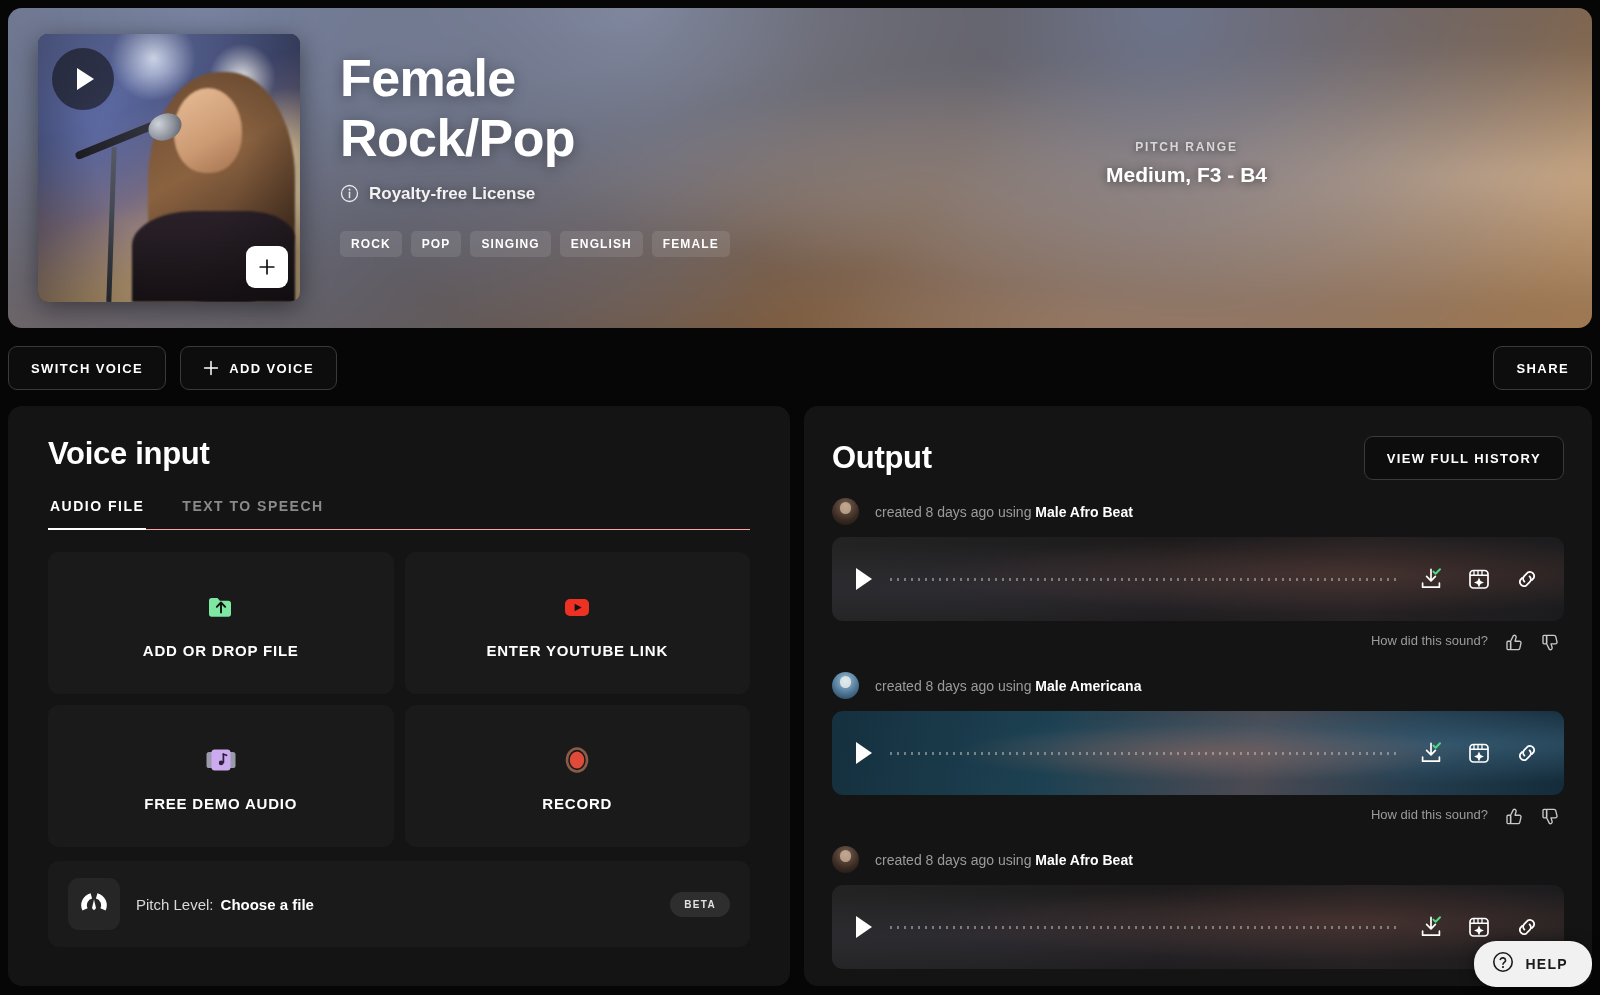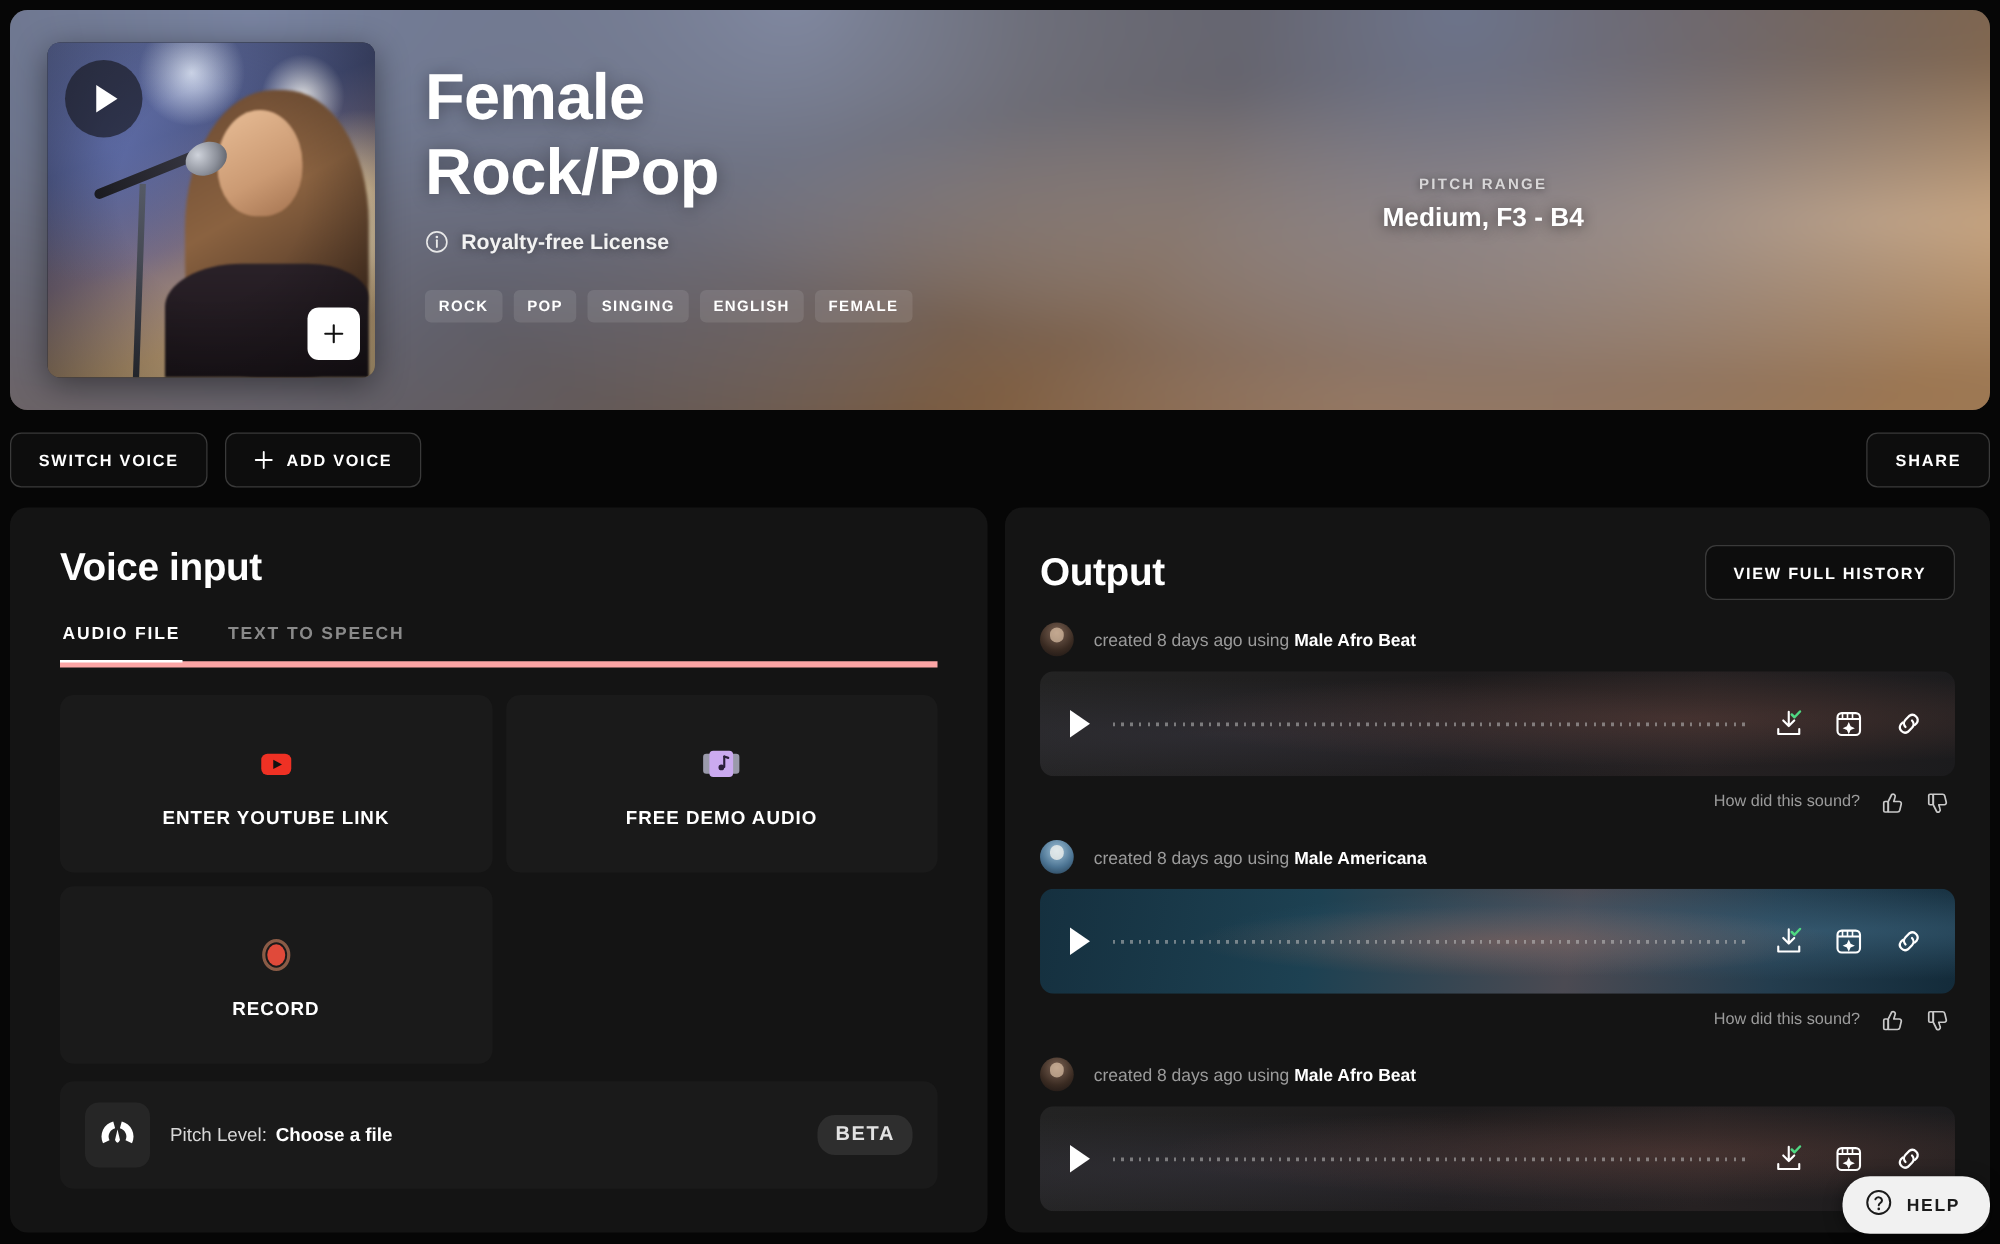--- a/index.html
+++ b/index.html
@@ -208,21 +208,21 @@
     overflow: hidden;
   }
   .panel-left { width: 782px; flex: 0 0 782px; padding: 30px 40px 0 40px; position: relative; }
   .panel-right { flex: 1; padding: 30px 28px 0 28px; position: relative; overflow: hidden; }
 
   .panel-h {
     font-size: 31px; font-weight: 700; color: #ffffff;
     letter-spacing: -0.3px;
   }
 
-  .tabs { display: flex; gap: 34px; margin-top: 26px; border-bottom: 5px solid #fca5a5; }
+  .tabs { display: flex; gap: 34px; margin-top: 26px; border-bottom: 1px solid #fca5a5; }
   .tab {
     font-size: 14px; font-weight: 700; letter-spacing: 1.5px;
     padding: 0 2px 14px 2px;
     color: #8a8a8a;
     cursor: pointer;
     border-bottom: 2px solid transparent;
     margin-bottom: -1px;
   }
   .tab.active { color: #ffffff; border-bottom-color: #ffffff; }
 
@@ -262,21 +262,21 @@
     background: #262626;
     display: flex; align-items: center; justify-content: center;
   }
   .pitch-txt { font-size: 15px; color: #d8d8d8; display: flex; gap: 7px; }
   .pitch-txt b { color: #ffffff; font-weight: 700; }
   .beta {
     margin-left: auto;
     background: #2e2e2e;
     color: #e2e2e2;
     border-radius: 14px;
-    font-size: 16px; font-weight: 700; letter-spacing: 1.3px;
+    font-size: 10px; font-weight: 700; letter-spacing: 1.3px;
     padding: 7px 14px;
   }
 
   
   .out-head { display: flex; align-items: center; }
   .out-rows { margin-top: 18px; }
   .out-row { margin-bottom: 6px; }
   .out-meta { display: flex; align-items: center; gap: 16px; margin-bottom: 12px; }
   .avatar {
     width: 27px; height: 27px; border-radius: 50%;
@@ -442,20 +442,29 @@
   <div class="panel panel-left">
     <div class="panel-h">Voice input</div>
 
     <div class="tabs">
       <div class="tab active">AUDIO FILE</div>
       <div class="tab">TEXT TO SPEECH</div>
     </div>
 
     <div class="cards">
 
+      <div class="card">
+        <div class="icon-box">
+          <svg width="32" height="32" viewBox="0 0 32 32">
+            <path d="M4 9.5c0-1.4 1.1-2.5 2.5-2.5h6l2.4 2.8h8.6c1.4 0 2.5 1.1 2.5 2.5v11c0 1.4-1.1 2.5-2.5 2.5h-17C5.1 25.8 4 24.7 4 23.3z" fill="#7ee8a2"></path>
+            <path d="M16 21.5 V11.8 M11.8 15.8 L16 11.5 L20.2 15.8" stroke="#101010" stroke-width="1.9" stroke-linecap="round" stroke-linejoin="round" fill="none"></path>
+          </svg>
+        </div>
+        <div class="card-label">ADD OR DROP FILE</div>
+      </div>
 
       <div class="card">
         <div class="icon-box">
           <svg width="32" height="32" viewBox="0 0 32 32">
             <rect x="4" y="8" width="24" height="17" rx="5" fill="#ef3124"></rect>
             <path d="M13.6 12.8 L20.6 16.5 L13.6 20.2 Z" fill="#111111"></path>
           </svg>
         </div>
         <div class="card-label">ENTER YOUTUBE LINK</div>
       </div>

